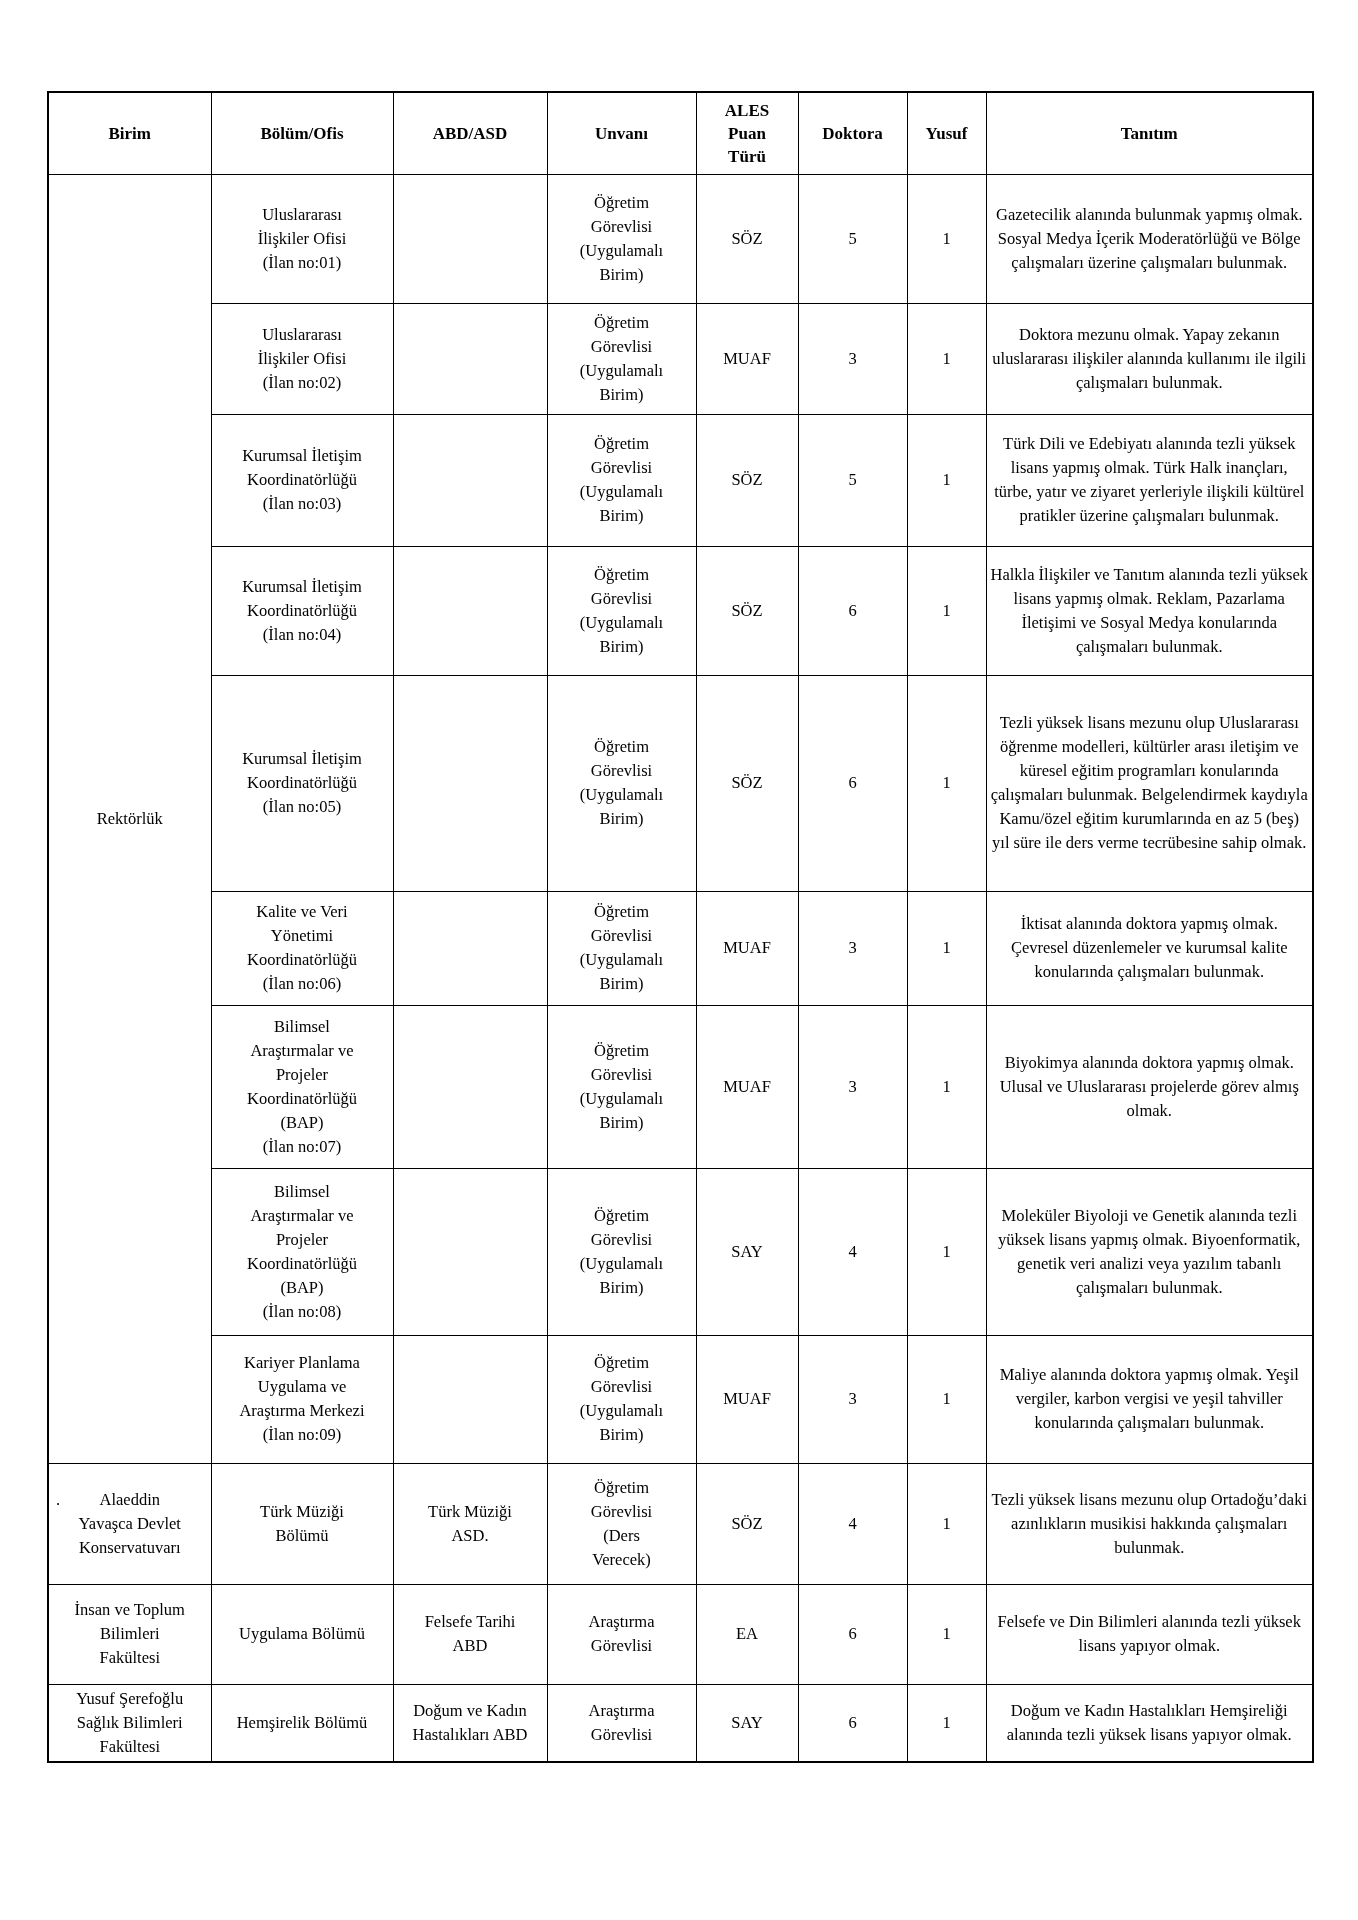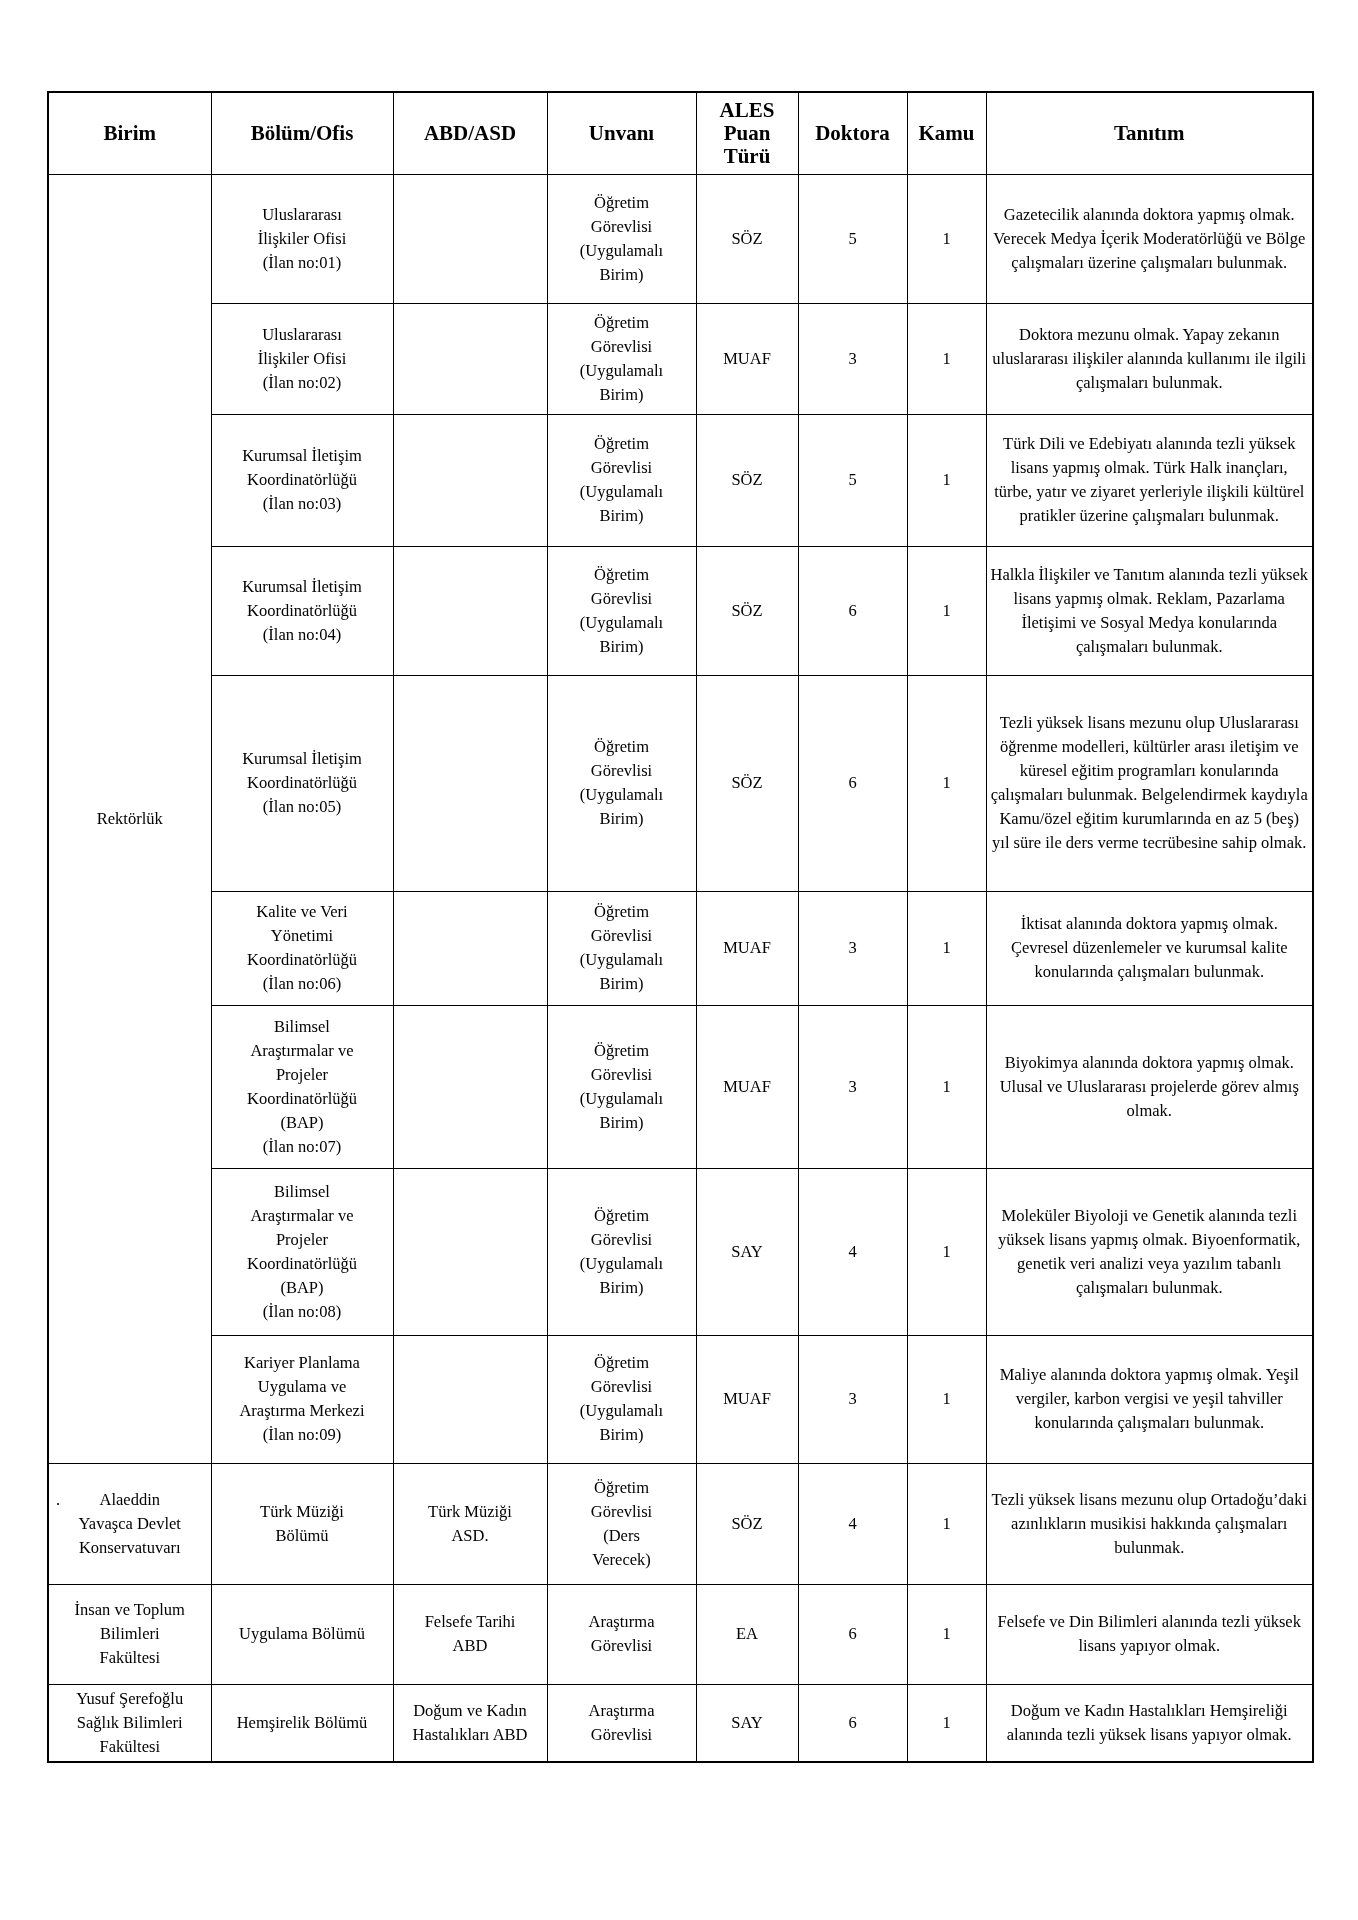--- a/index.html
+++ b/index.html
@@ -36,21 +36,21 @@
     vertical-align: middle;
     font-size: 16.5px;
     line-height: 24px;
     padding: 2px 4px;
     white-space: pre-line;
     overflow: hidden;
     font-weight: normal;
   }
   table.doc th {
     font-weight: bold;
-    font-size: 21px;
+    font-size: 17px;
     line-height: 23px;
   }
   td.desc {
     text-align: justify;
     white-space: normal;
     padding: 3px 10px 3px 9px;
   }
   td.rel { position: relative; }
   .stray-dot {
     position: absolute;
@@ -79,38 +79,38 @@
     <tbody>
         <tr style="height:82px">
       <th>Birim</th>
       <th>Bölüm/Ofis</th>
       <th>ABD/ASD</th>
       <th>Unvanı</th>
       <th>ALES
 Puan
 Türü</th>
       <th>Doktora</th>
-      <th>Kamu</th>
+      <th>Yusuf</th>
       <th>Tanıtım</th>
     </tr>
 
     <tr style="height:129px">
       <td rowspan="9">Rektörlük</td>
       <td>Uluslararası
 İlişkiler Ofisi
 (İlan no:01)</td>
       <td></td>
       <td>Öğretim
 Görevlisi
 (Uygulamalı
 Birim)</td>
       <td>SÖZ</td>
       <td>5</td>
       <td>1</td>
-      <td class="desc">Gazetecilik alanında doktora yapmış olmak. Verecek Medya İçerik Moderatörlüğü ve Bölge çalışmaları üzerine çalışmaları bulunmak.</td>
+      <td class="desc">Gazetecilik alanında bulunmak yapmış olmak. Sosyal Medya İçerik Moderatörlüğü ve Bölge çalışmaları üzerine çalışmaları bulunmak.</td>
     </tr>
 
     <tr style="height:111px">
       <td>Uluslararası
 İlişkiler Ofisi
 (İlan no:02)</td>
       <td></td>
       <td>Öğretim
 Görevlisi
 (Uygulamalı

